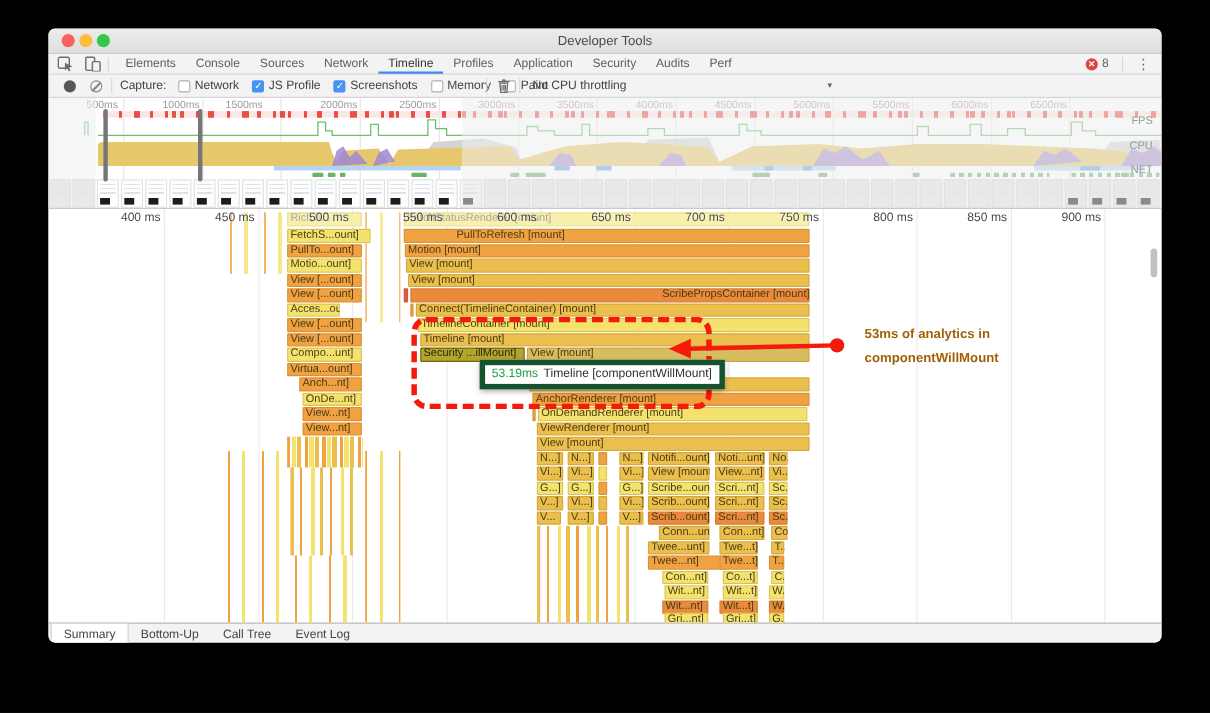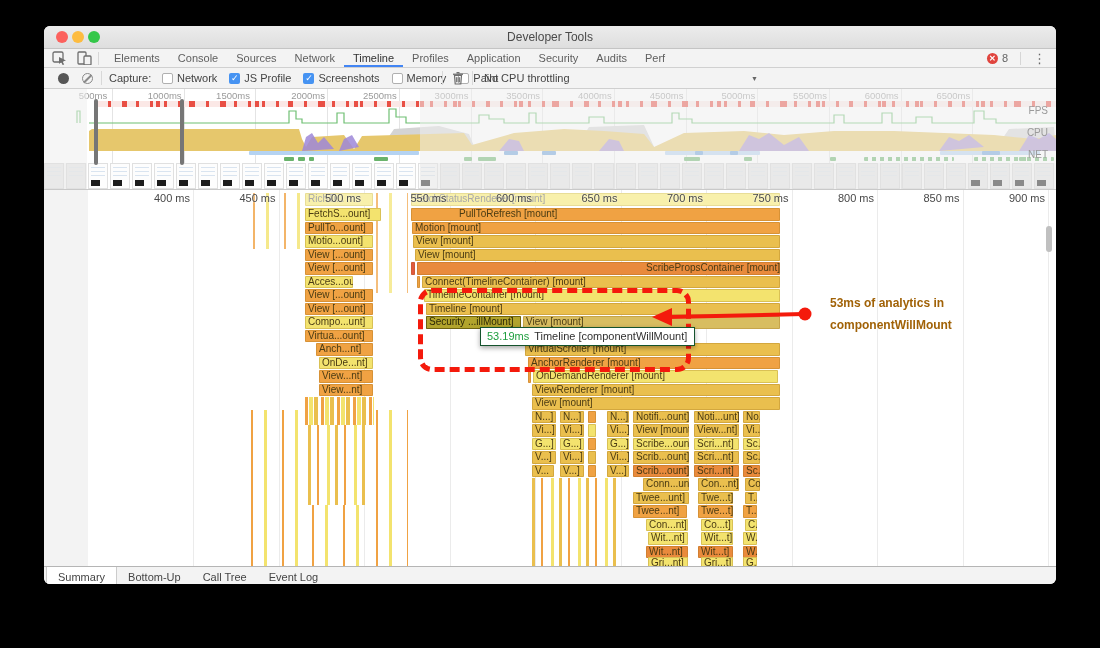--- a/index.html
+++ b/index.html
@@ -56,39 +56,39 @@
     box-sizing:border-box;position:relative;flex:none;}
   .thumb .t-lines{position:absolute;left:2px;right:2px;top:3px;height:12px;background:
     repeating-linear-gradient(#d9e4f0 0 1px,transparent 1px 4px);}
   .thumb .t-dark{position:absolute;left:2px;bottom:2px;width:9px;height:6px;background:#1c1c1c;}
   .thumb.dim{background:#ededed;border-color:#dcdcdc;}
   .thumb.dim .t-lines{opacity:.5;}
   .ov-dim{position:absolute;top:0;height:74px;background:rgba(238,238,238,.55);z-index:4;}
   .fs-dim{position:absolute;top:74px;height:26px;background:rgba(230,230,230,.55);z-index:4;}
   .handle{position:absolute;top:10px;width:4px;height:66px;background:#767676;border-radius:2px;z-index:5;}
   
-  #flame{position:relative;height:376px;background:#fff;overflow:hidden;margin-left:44px;}
+  #flame{position:relative;height:376px;background:#fff;overflow:hidden;}
   .fgrid{position:absolute;top:0;bottom:0;width:1px;background:#ebebeb;z-index:0;}
   .ruler-label{position:absolute;top:2px;font-size:11px;color:#484848;width:57px;text-align:right;z-index:4;
     text-shadow:0 0 2px #fff;}
   .bar{position:absolute;height:12.5px;box-sizing:border-box;font-size:10px;line-height:12.5px;
     padding-left:3px;white-space:nowrap;overflow:hidden;color:#4a3b13;border-radius:1px;
     box-shadow:inset 0 0 0 1px rgba(150,105,20,.28);z-index:2;}
   .c-y{background:#f3e36e;} .c-g{background:#eabf4e;} .c-o{background:#f0a243;}
   .c-d{background:#e98a3c;} .c-k{background:#d8bd60;} .c-s{background:#e25940;}
   .c-sel{background:#b2a42c;box-shadow:inset 0 0 0 1px #6f6410;color:#2c2806;}
   .c-f{background:#f8f0ab;color:#a8a8a8;box-shadow:inset 0 0 0 1px rgba(160,140,60,.18);}
   .stripes{position:absolute;z-index:1;}
   .st-dense{background:repeating-linear-gradient(90deg,#f0a243 0 3px,#fff 3px 4px,#f3e36e 4px 8px,
     #fff 8px 9px,#eabf4e 9px 13px,#fff 13px 16px);}
   .st-med{background:repeating-linear-gradient(90deg,#eabf4e 0 3px,transparent 3px 9px,#f0a243 9px 11px,
     transparent 11px 19px,#f3e36e 19px 22px,transparent 22px 27px);}
   .st-sparse{background:repeating-linear-gradient(90deg,#f0a243 0 2px,transparent 2px 13px,#f3e36e 13px 16px,
     transparent 16px 31px);}
-  #tooltip{position:absolute;left:392px;top:137px;height:17px;background:#fff;border:1px solid #14532d;
+  #tooltip{position:absolute;left:392px;top:137px;height:17px;background:#fff;border:5px solid #14532d;
     box-shadow:0 2px 5px rgba(0,0,0,.35);font-size:11px;line-height:16px;padding:0 7px 0 6px;
     white-space:nowrap;z-index:8;}
   #tooltip .dur{color:#1e9e3e;margin-right:5px;}
   #tooltip .lbl{color:#303030;}
   #dashedbox{position:absolute;left:330px;top:98px;width:263px;height:74px;border:5px dashed #f41a0c;
     border-radius:14px;z-index:6;}
   #arrow-svg{position:absolute;left:0;top:0;z-index:7;pointer-events:none;}
   #annotation{position:absolute;left:742px;top:102px;font-size:12px;font-weight:bold;color:#a16207;
     line-height:22px;z-index:9;white-space:nowrap;}
   #vscroll{position:absolute;right:4px;top:36px;width:6px;height:26px;background:#c0c0c0;border-radius:3px;z-index:10;}
@@ -199,21 +199,21 @@
         <div class="ov-grid" style="left: 569.9px;"></div>
         <div class="ov-grid" style="left: 641.6px;"></div>
         <div class="ov-grid" style="left: 713.3px;"></div>
         <div class="ov-grid" style="left: 785px;"></div>
         <div class="ov-grid" style="left: 856.7px;"></div>
         <div class="ov-grid" style="left: 928.4px;"></div>
       </div>
     <div id="ov-labels">
         <div class="ov-label" style="left: 20px;">500ms</div>
         <div class="ov-label" style="left: 91.7px;">1000ms</div>
-        <div class="ov-label" style="left: 160px;">1500ms</div>
+        <div class="ov-label" style="left: 149px;">1500ms</div>
         <div class="ov-label" style="left: 235.1px;">2000ms</div>
         <div class="ov-label" style="left: 306.8px;">2500ms</div>
         <div class="ov-label" style="left: 378.5px;">3000ms</div>
         <div class="ov-label" style="left: 450.2px;">3500ms</div>
         <div class="ov-label" style="left: 521.9px;">4000ms</div>
         <div class="ov-label" style="left: 593.6px;">4500ms</div>
         <div class="ov-label" style="left: 665.3px;">5000ms</div>
         <div class="ov-label" style="left: 737px;">5500ms</div>
         <div class="ov-label" style="left: 808.7px;">6000ms</div>
         <div class="ov-label" style="left: 880.4px;">6500ms</div>
@@ -518,21 +518,21 @@
         <div class="bar c-g" style="left: 519px; top: 274.5px; width: 22px;">V...]</div>
         <div class="bar c-d" style="left: 545px; top: 274.5px; width: 56px;">Scrib...ount]</div>
         <div class="bar c-d" style="left: 606px; top: 274.5px; width: 45px;">Scri...nt]</div>
         <div class="bar c-d" style="left: 655px; top: 274.5px; width: 17px;">Sc...t]</div>
         <div class="bar c-g" style="left: 555px; top: 288px; width: 46px;">Conn...unt]</div>
         <div class="bar c-g" style="left: 610px; top: 288px; width: 41px;">Con...nt]</div>
         <div class="bar c-g" style="left: 657px; top: 288px; width: 15px;">Co...]</div>
         <div class="bar c-g" style="left: 545px; top: 301.5px; width: 56px;">Twee...unt]</div>
         <div class="bar c-g" style="left: 610px; top: 301.5px; width: 35px;">Twe...t]</div>
         <div class="bar c-g" style="left: 657px; top: 301.5px; width: 12px;">T...]</div>
-        <div class="bar c-o" style="left: 545px; top: 315px; width: 54px;">Twee...nt]</div>
+        <div class="bar c-o" style="left: 545px; top: 315px; width: 72px;">Twee...nt]</div>
         <div class="bar c-o" style="left: 610px; top: 315px; width: 35px;">Twe...t]</div>
         <div class="bar c-o" style="left: 655px; top: 315px; width: 14px;">T...]</div>
         <div class="bar c-y" style="left: 558px; top: 328.5px; width: 42px;">Con...nt]</div>
         <div class="bar c-y" style="left: 613px; top: 328.5px; width: 32px;">Co...t]</div>
         <div class="bar c-y" style="left: 657px; top: 328.5px; width: 12px;">C...]</div>
         <div class="bar c-y" style="left: 560px; top: 342px; width: 40px;">Wit...nt]</div>
         <div class="bar c-y" style="left: 613px; top: 342px; width: 32px;">Wit...t]</div>
         <div class="bar c-y" style="left: 655px; top: 342px; width: 14px;">W...]</div>
         <div class="bar c-d" style="left: 558px; top: 355.5px; width: 42px;">Wit...nt]</div>
         <div class="bar c-d" style="left: 610px; top: 355.5px; width: 35px;">Wit...t]</div>

